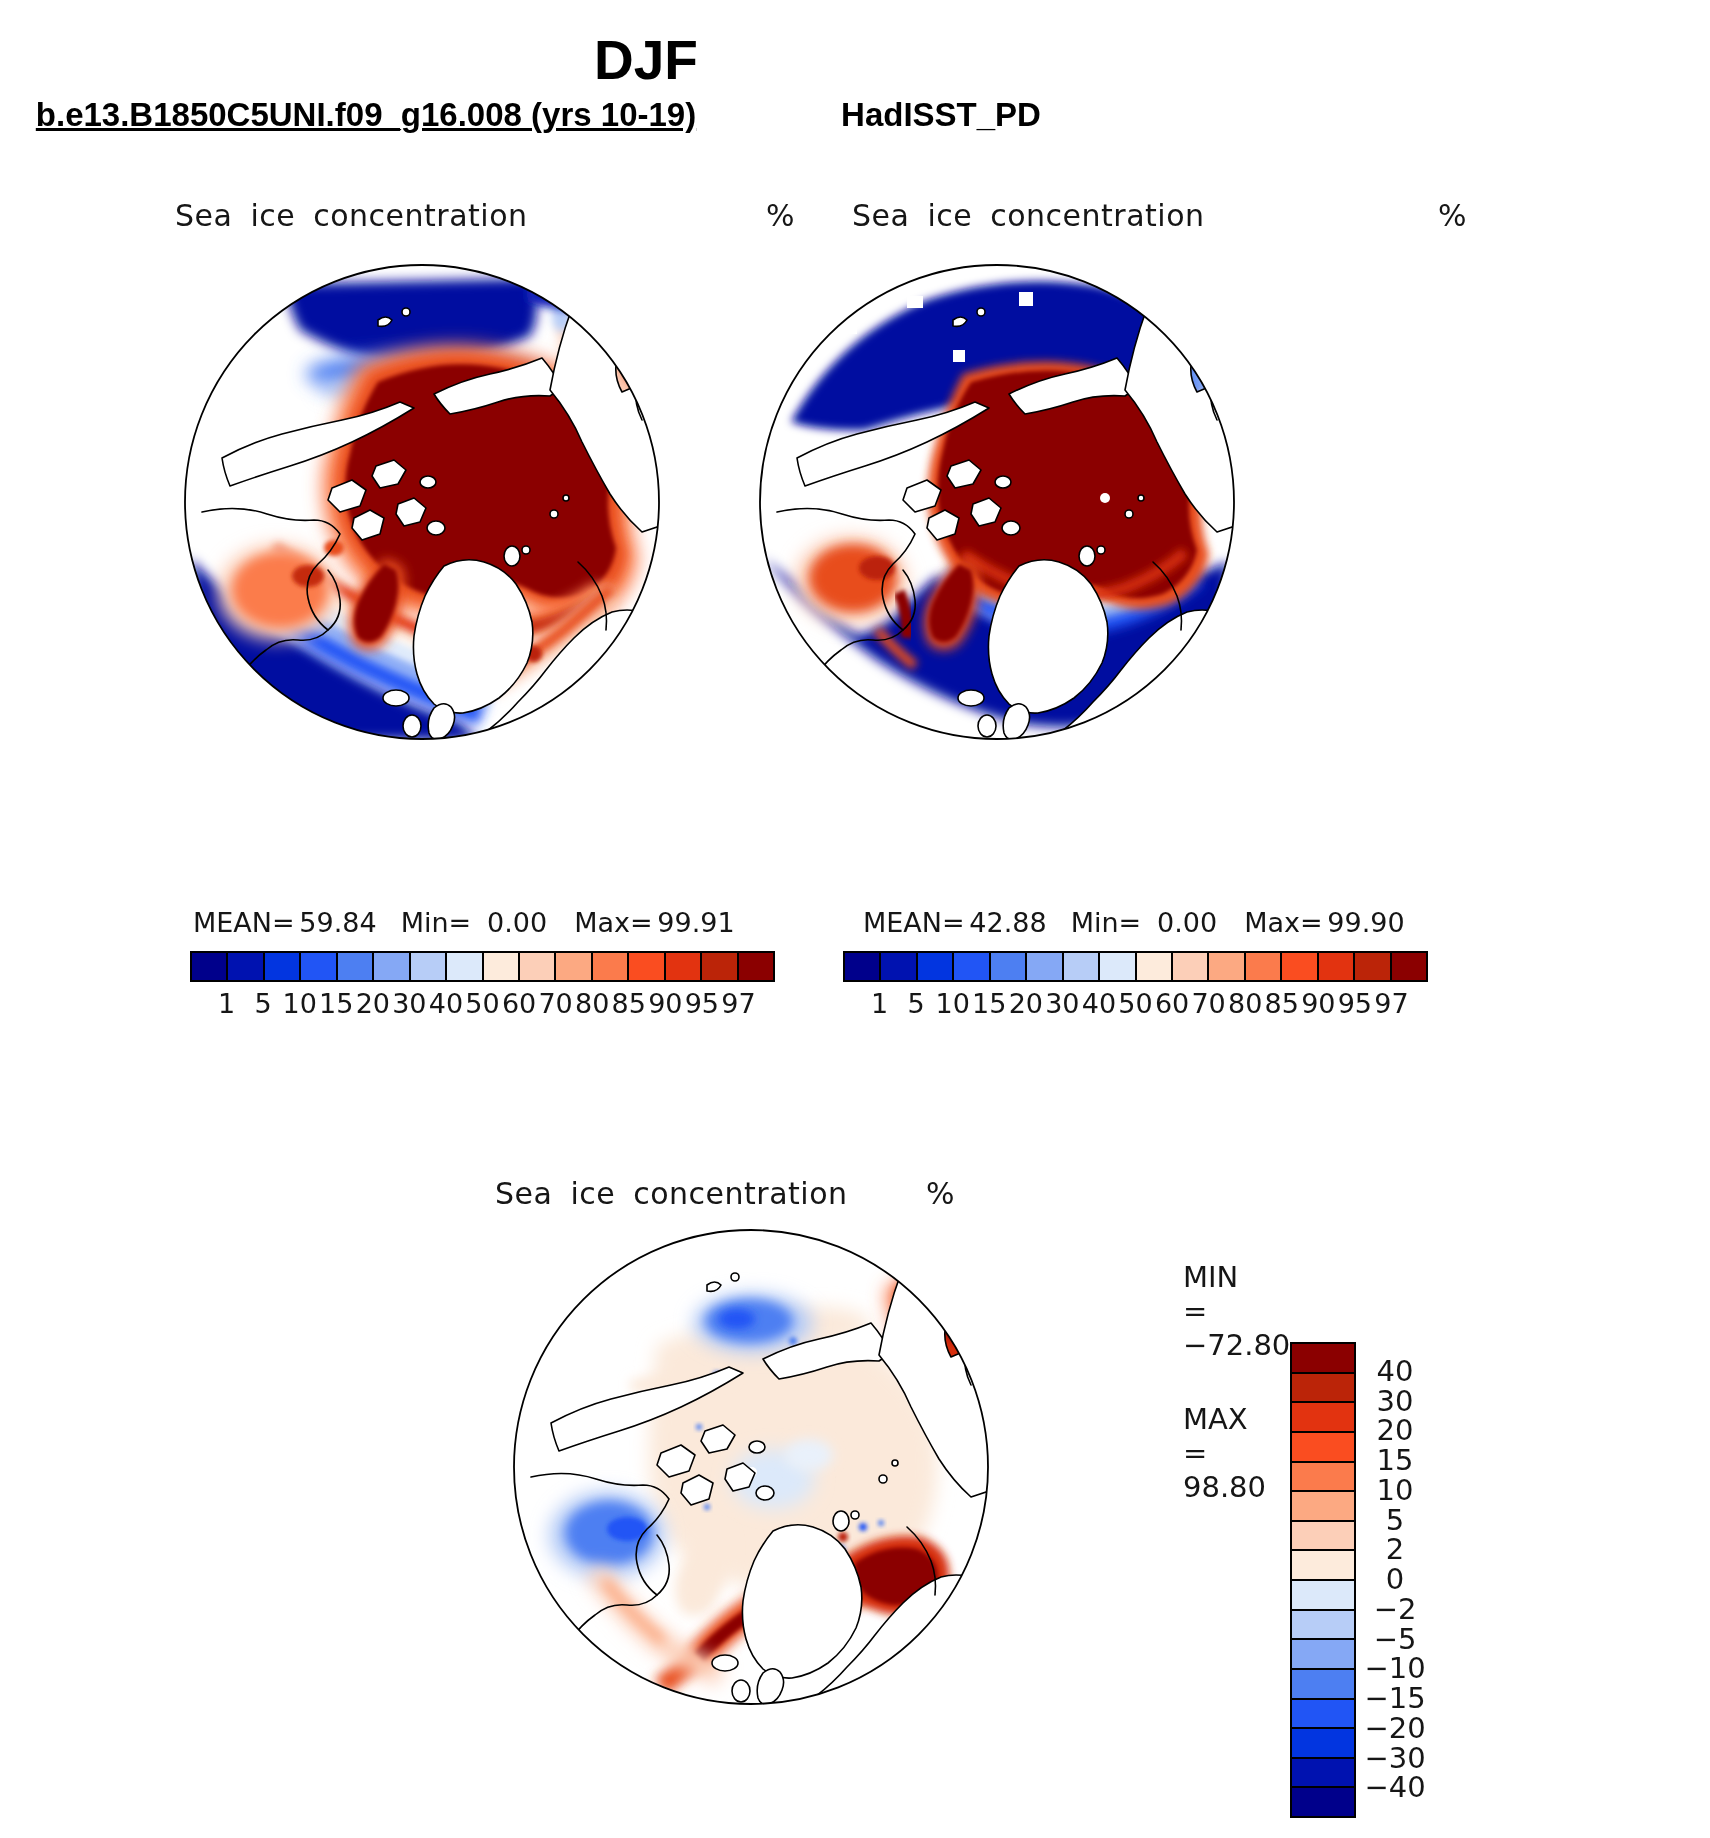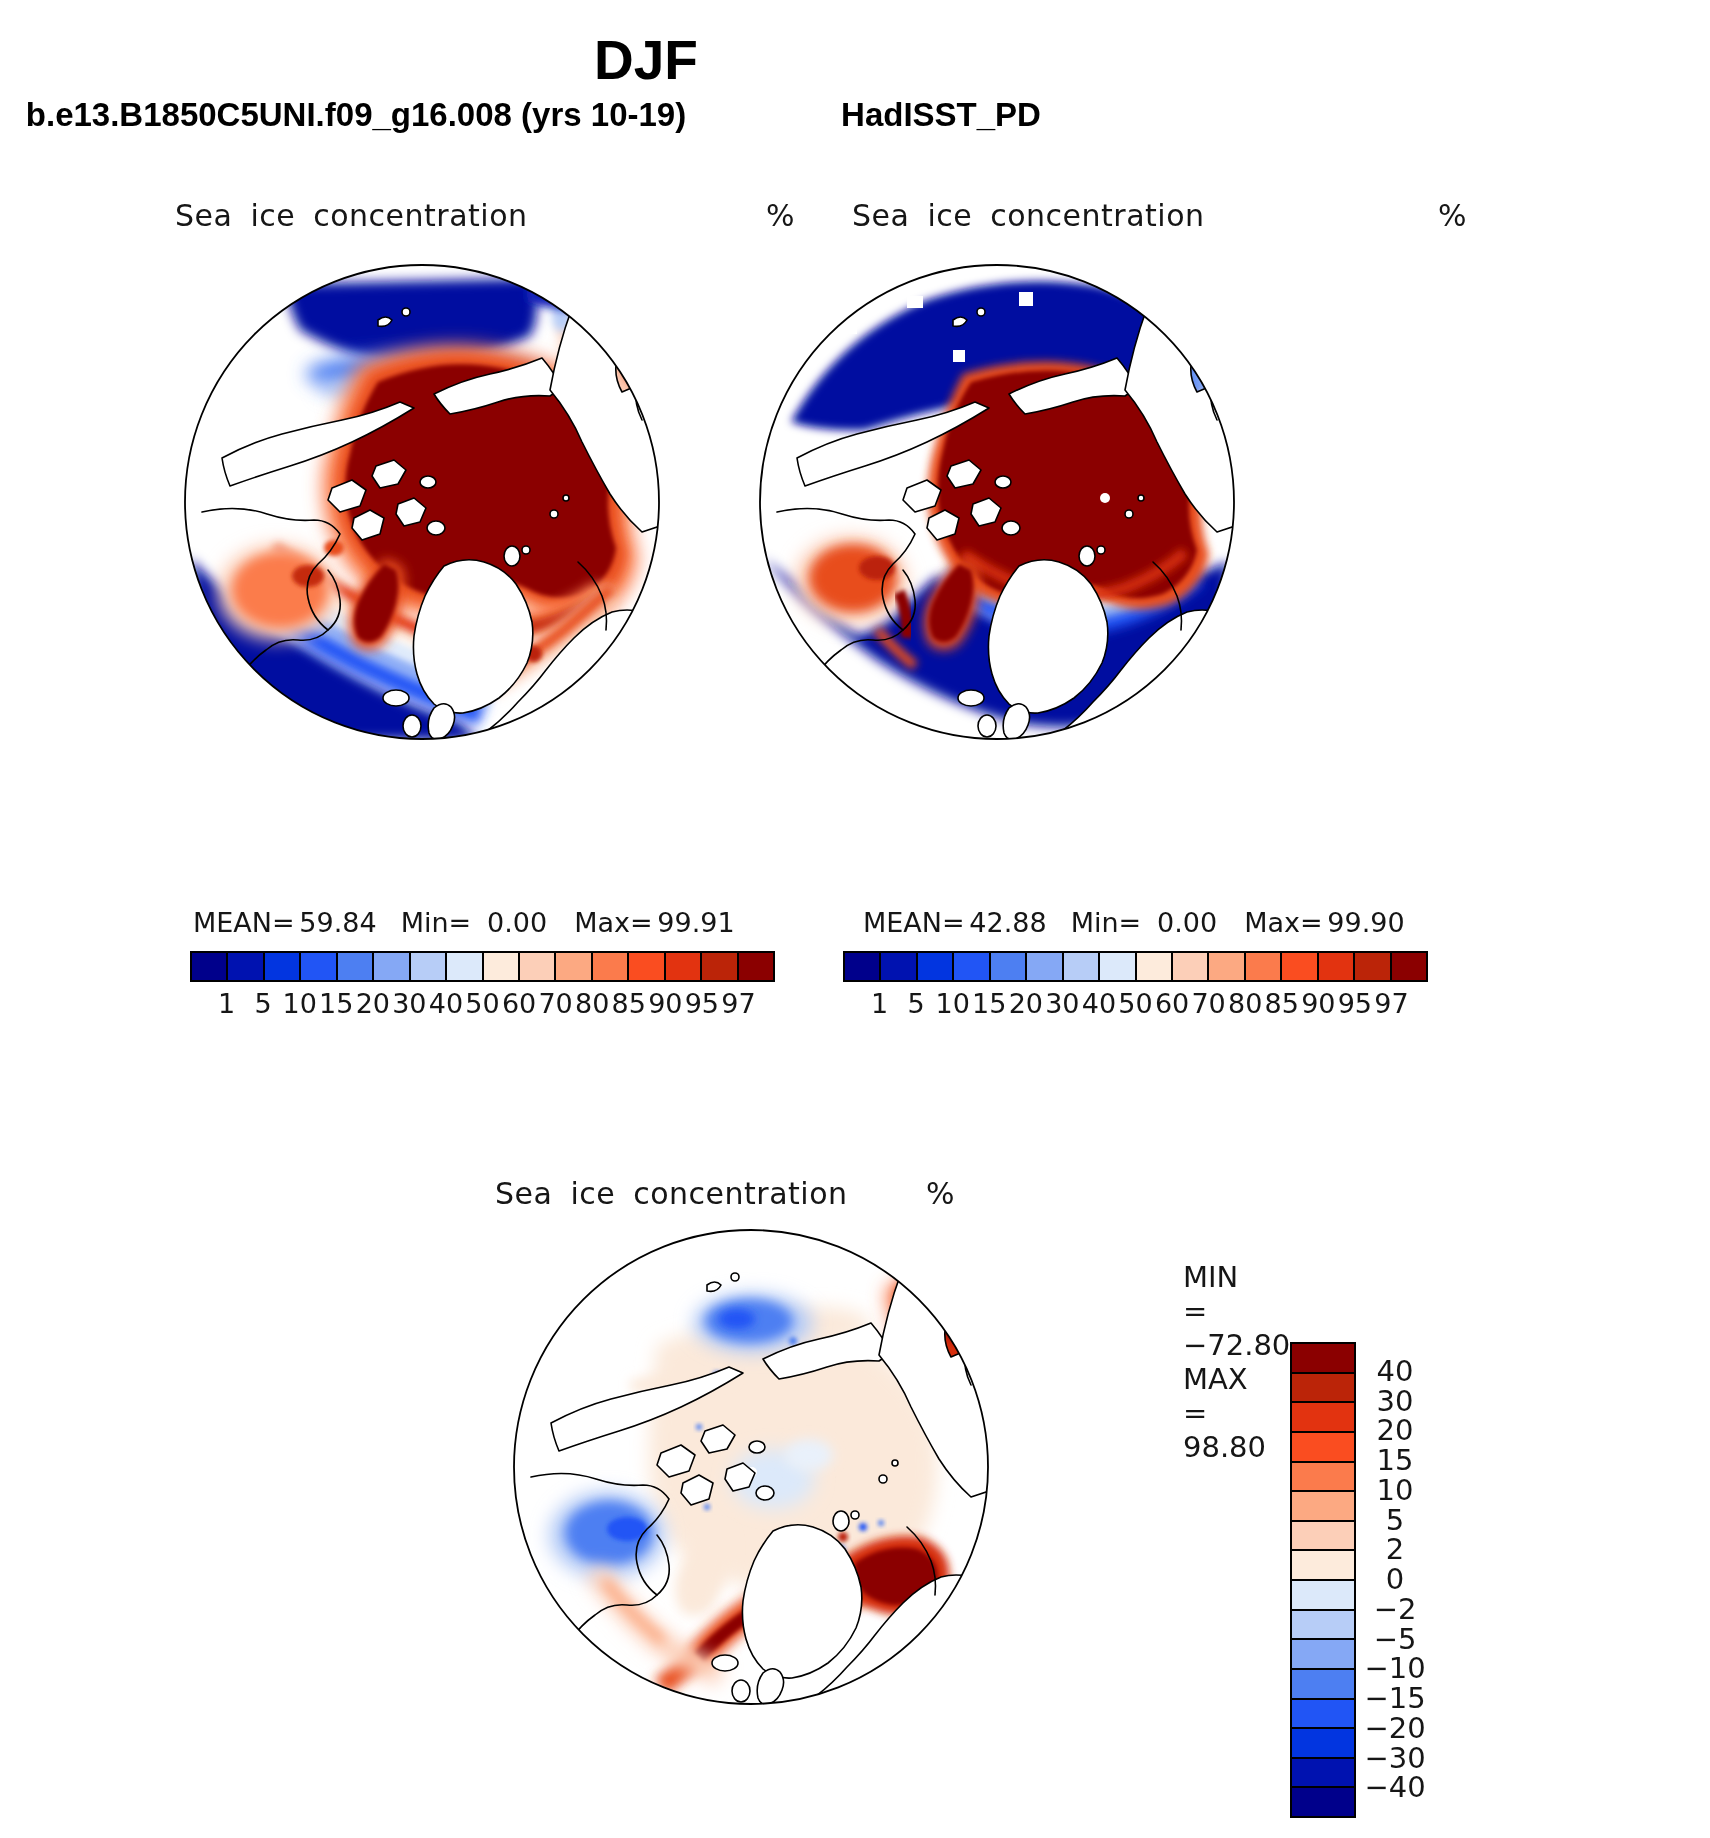--- a/index.html
+++ b/index.html
@@ -21,21 +21,21 @@
   .cb-h .cb-cell:last-child{border-right:none;}
   .cb-v{display:flex;flex-direction:column;border:2px solid #000;box-sizing:border-box;}
   .cb-v .cb-cell{flex:1;border-bottom:2px solid #000;}
   .cb-v .cb-cell:last-child{border-bottom:none;}
   .ticks{font-size:27px;}
   .ticks .cb-tick{position:absolute;top:0;transform:translateX(-50%);white-space:nowrap;}
   .ticks.vert{font-size:29px;}
   .ticks.vert .cb-tick{position:absolute;left:0;width:100%;text-align:center;
                        transform:translateY(-52%);}
   .minmax{font-size:29px;white-space:nowrap;display:flex;align-items:baseline;}
-  .mm1{margin-left:16px;} .mm2{margin-left:20px;} .mm3{margin-left:15px;}
+  .mm1{margin-left:16px;} .mm2{margin-left:20px;} .mm3{margin-left:15px;margin-top:40px;}
   .mm4{margin-left:17px;} .mm5{margin-left:25px;}
   svg{display:block;}
 </style>
 </head>
 <body>
 
 <div class="page">
 
   <svg width="0" height="0" style="position:absolute" aria-hidden="true">
     <defs>
@@ -77,21 +77,21 @@
         <ellipse cx="330" cy="294" rx="8" ry="10" fill="#fff"></ellipse>
         <circle cx="344" cy="288" r="4" fill="#fff"></circle>
         <circle cx="372" cy="252" r="4" fill="#fff"></circle>
         <circle cx="384" cy="236" r="3" fill="#fff"></circle>
         <path d="M 396,300 Q 412,314 420,334 Q 426,350 424,368"></path>
       </g>
     </defs>
   </svg>
 
   <div class="abs bold fig-title ctr" style="left:646px;top:28px;">DJF</div>
-  <div class="abs bold sub ctr" style="left:356px;top:96px;">b.e13.B1850C5UNI.f09_g16.008 (yrs 10-19)</div>
+  <div class="abs bold sub ctr" style="left:366px;top:96px;text-decoration:underline;">b.e13.B1850C5UNI.f09_g16.008 (yrs 10-19)</div>
   <div class="abs bold sub ctr" style="left:941px;top:96px;">HadISST_PD</div>
 
   <span class="abs maplabel" style="left:175px;top:198px;">Sea ice concentration</span>
   <span class="abs units" style="left:766px;top:198px;">%</span>
   <span class="abs maplabel" style="left:852px;top:198px;">Sea ice concentration</span>
   <span class="abs units" style="left:1438px;top:198px;">%</span>
 
   <svg class="abs" style="left:182px;top:262px;" width="480" height="480" viewBox="0 0 480 480" role="img">
     <g clip-path="url(#mapclip)">
       <circle cx="240" cy="240" r="237" fill="#ffffff"></circle>

